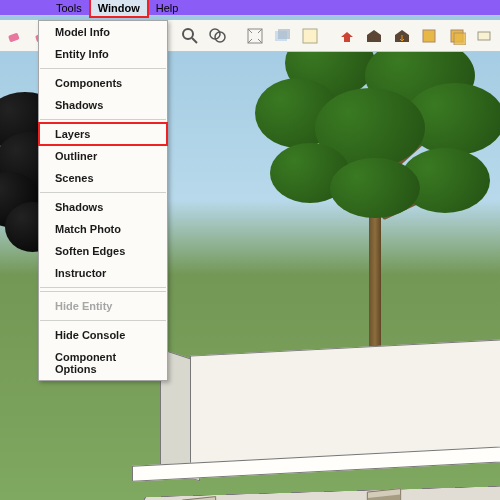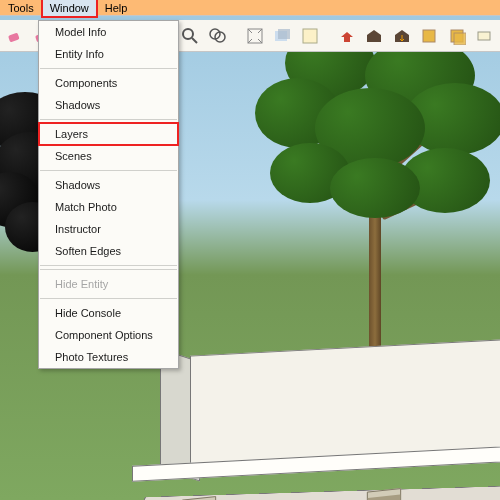--- a/index.html
+++ b/index.html
@@ -7,34 +7,36 @@
   width: 500px; height: 500px;
   font-family: Tahoma, Arial, sans-serif;
   font-size: 11px;
   background: linear-gradient(to bottom, #9ec8e0 0%, #b8d9eb 40%, #739755 55%, #7fa860 100%);
   overflow: hidden;
   position: relative;
 }
 .menubar {
   position: absolute; top: 0; left: 0; right: 0;
   height: 16px;
-  background: #fdba74;
+  background: #8b5cf6;
   border-bottom: 1px solid #c6c6c6;
   display: flex;
   align-items: center;
   z-index: 50;
+  padding-left: 48px;
 }
 .menubar-item {
   padding: 3px 8px;
   cursor: pointer;
 }
 .menubar-item.highlighted {
   background: #d8e4f0;
   outline: 2px solid #e22;
   outline-offset: -1px;
+  font-weight: bold;
 }
 .toolbar {
   position: absolute; top: 20px; left: 0; right: 0;
   height: 32px;
   background: #f8f6f0;
   border-bottom: 1px solid #c6c6c6;
   display: flex;
   align-items: center;
   padding: 0 4px;
   gap: 4px;
@@ -43,25 +45,26 @@
 .toolbar .tool {
   width: 26px; height: 26px;
   display: flex; align-items: center; justify-content: center;
   font-size: 16px;
 }
 .toolbar .sep { width: 6px; }
 .dropdown {
   position: absolute;
   top: 20px;
   left: 38px;
-  width: 141px;
+  width: 130px;
   background: #fcfbf7;
   border: 1px solid #a6a6a6;
   box-shadow: 2px 2px 4px rgba(0,0,0,0.25);
   z-index: 60;
+  font-weight: bold;
 }
 .dropdown-item {
   padding: 5px 12px 5px 16px;
   cursor: pointer;
   color: #1a1a1a;
 }
 .dropdown-item.disabled { color: #a6a6a6; }
 .dropdown-item.highlighted {
   outline: 2px solid #e22;
   outline-offset: -1px;
@@ -256,33 +259,33 @@
 </div>
 
 <div class="dropdown">
   <div class="dropdown-item">Model Info</div>
   <div class="dropdown-item">Entity Info</div>
   <div class="dropdown-sep"></div>
   <div class="dropdown-item">Components</div>
   <div class="dropdown-item">Shadows</div>
   <div class="dropdown-sep"></div>
   <div class="dropdown-item highlighted">Layers</div>
+  <div class="dropdown-item">Outliner</div>
   <div class="dropdown-item">Scenes</div>
   <div class="dropdown-sep"></div>
   <div class="dropdown-item">Shadows</div>
   <div class="dropdown-item">Match Photo</div>
+  <div class="dropdown-item">Soften Edges</div>
   <div class="dropdown-item">Instructor</div>
-  <div class="dropdown-item">Soften Edges</div>
   <div class="dropdown-sep"></div>
   <div class="dropdown-sep"></div>
   <div class="dropdown-item disabled">Hide Entity</div>
   <div class="dropdown-sep"></div>
   <div class="dropdown-item">Hide Console</div>
   <div class="dropdown-item">Component Options</div>
-  <div class="dropdown-item">Photo Textures</div>
 </div>
 
 <div class="scene">
 
   <div class="tree" style="left:-15px; top:40px; width:100px; height:230px;">
     <div class="foliage dark" style="left:0;top:0;width:80px;height:60px;"></div>
     <div class="foliage dark" style="left:10px;top:40px;width:70px;height:60px;"></div>
     <div class="foliage dark" style="left:-5px;top:80px;width:60px;height:55px;"></div>
     <div class="foliage dark" style="left:20px;top:110px;width:55px;height:50px;"></div>
   </div>

